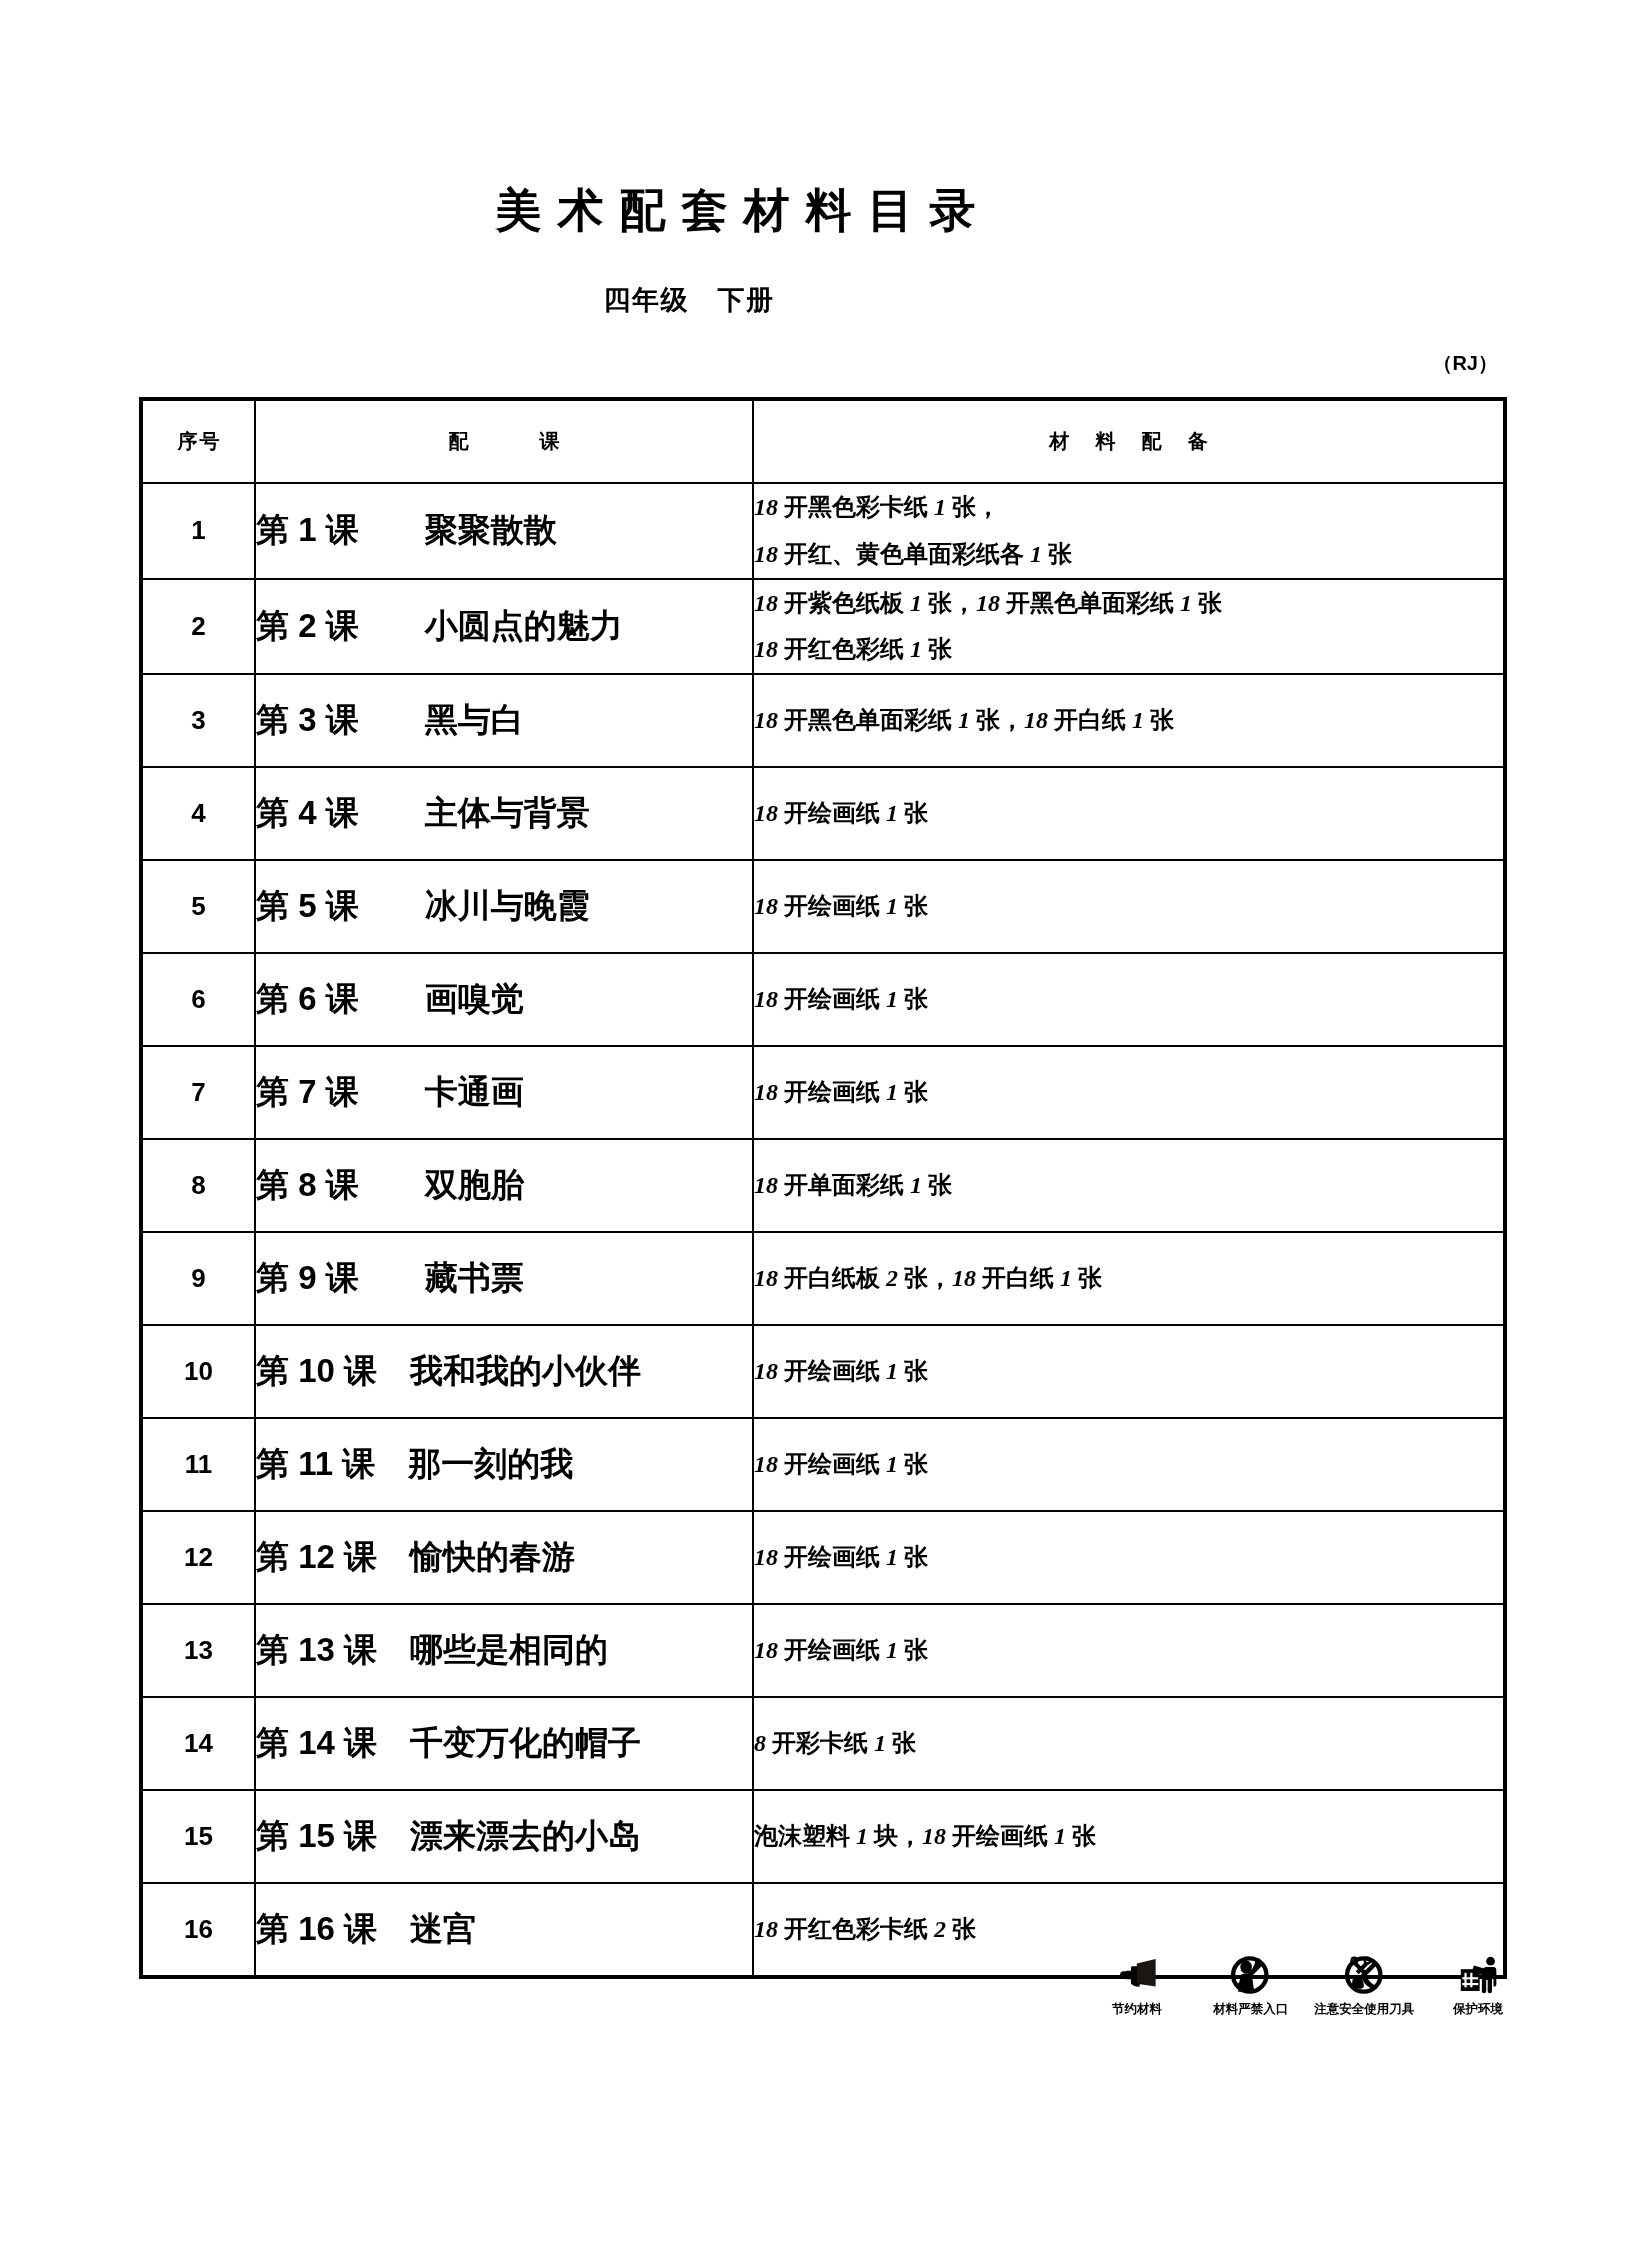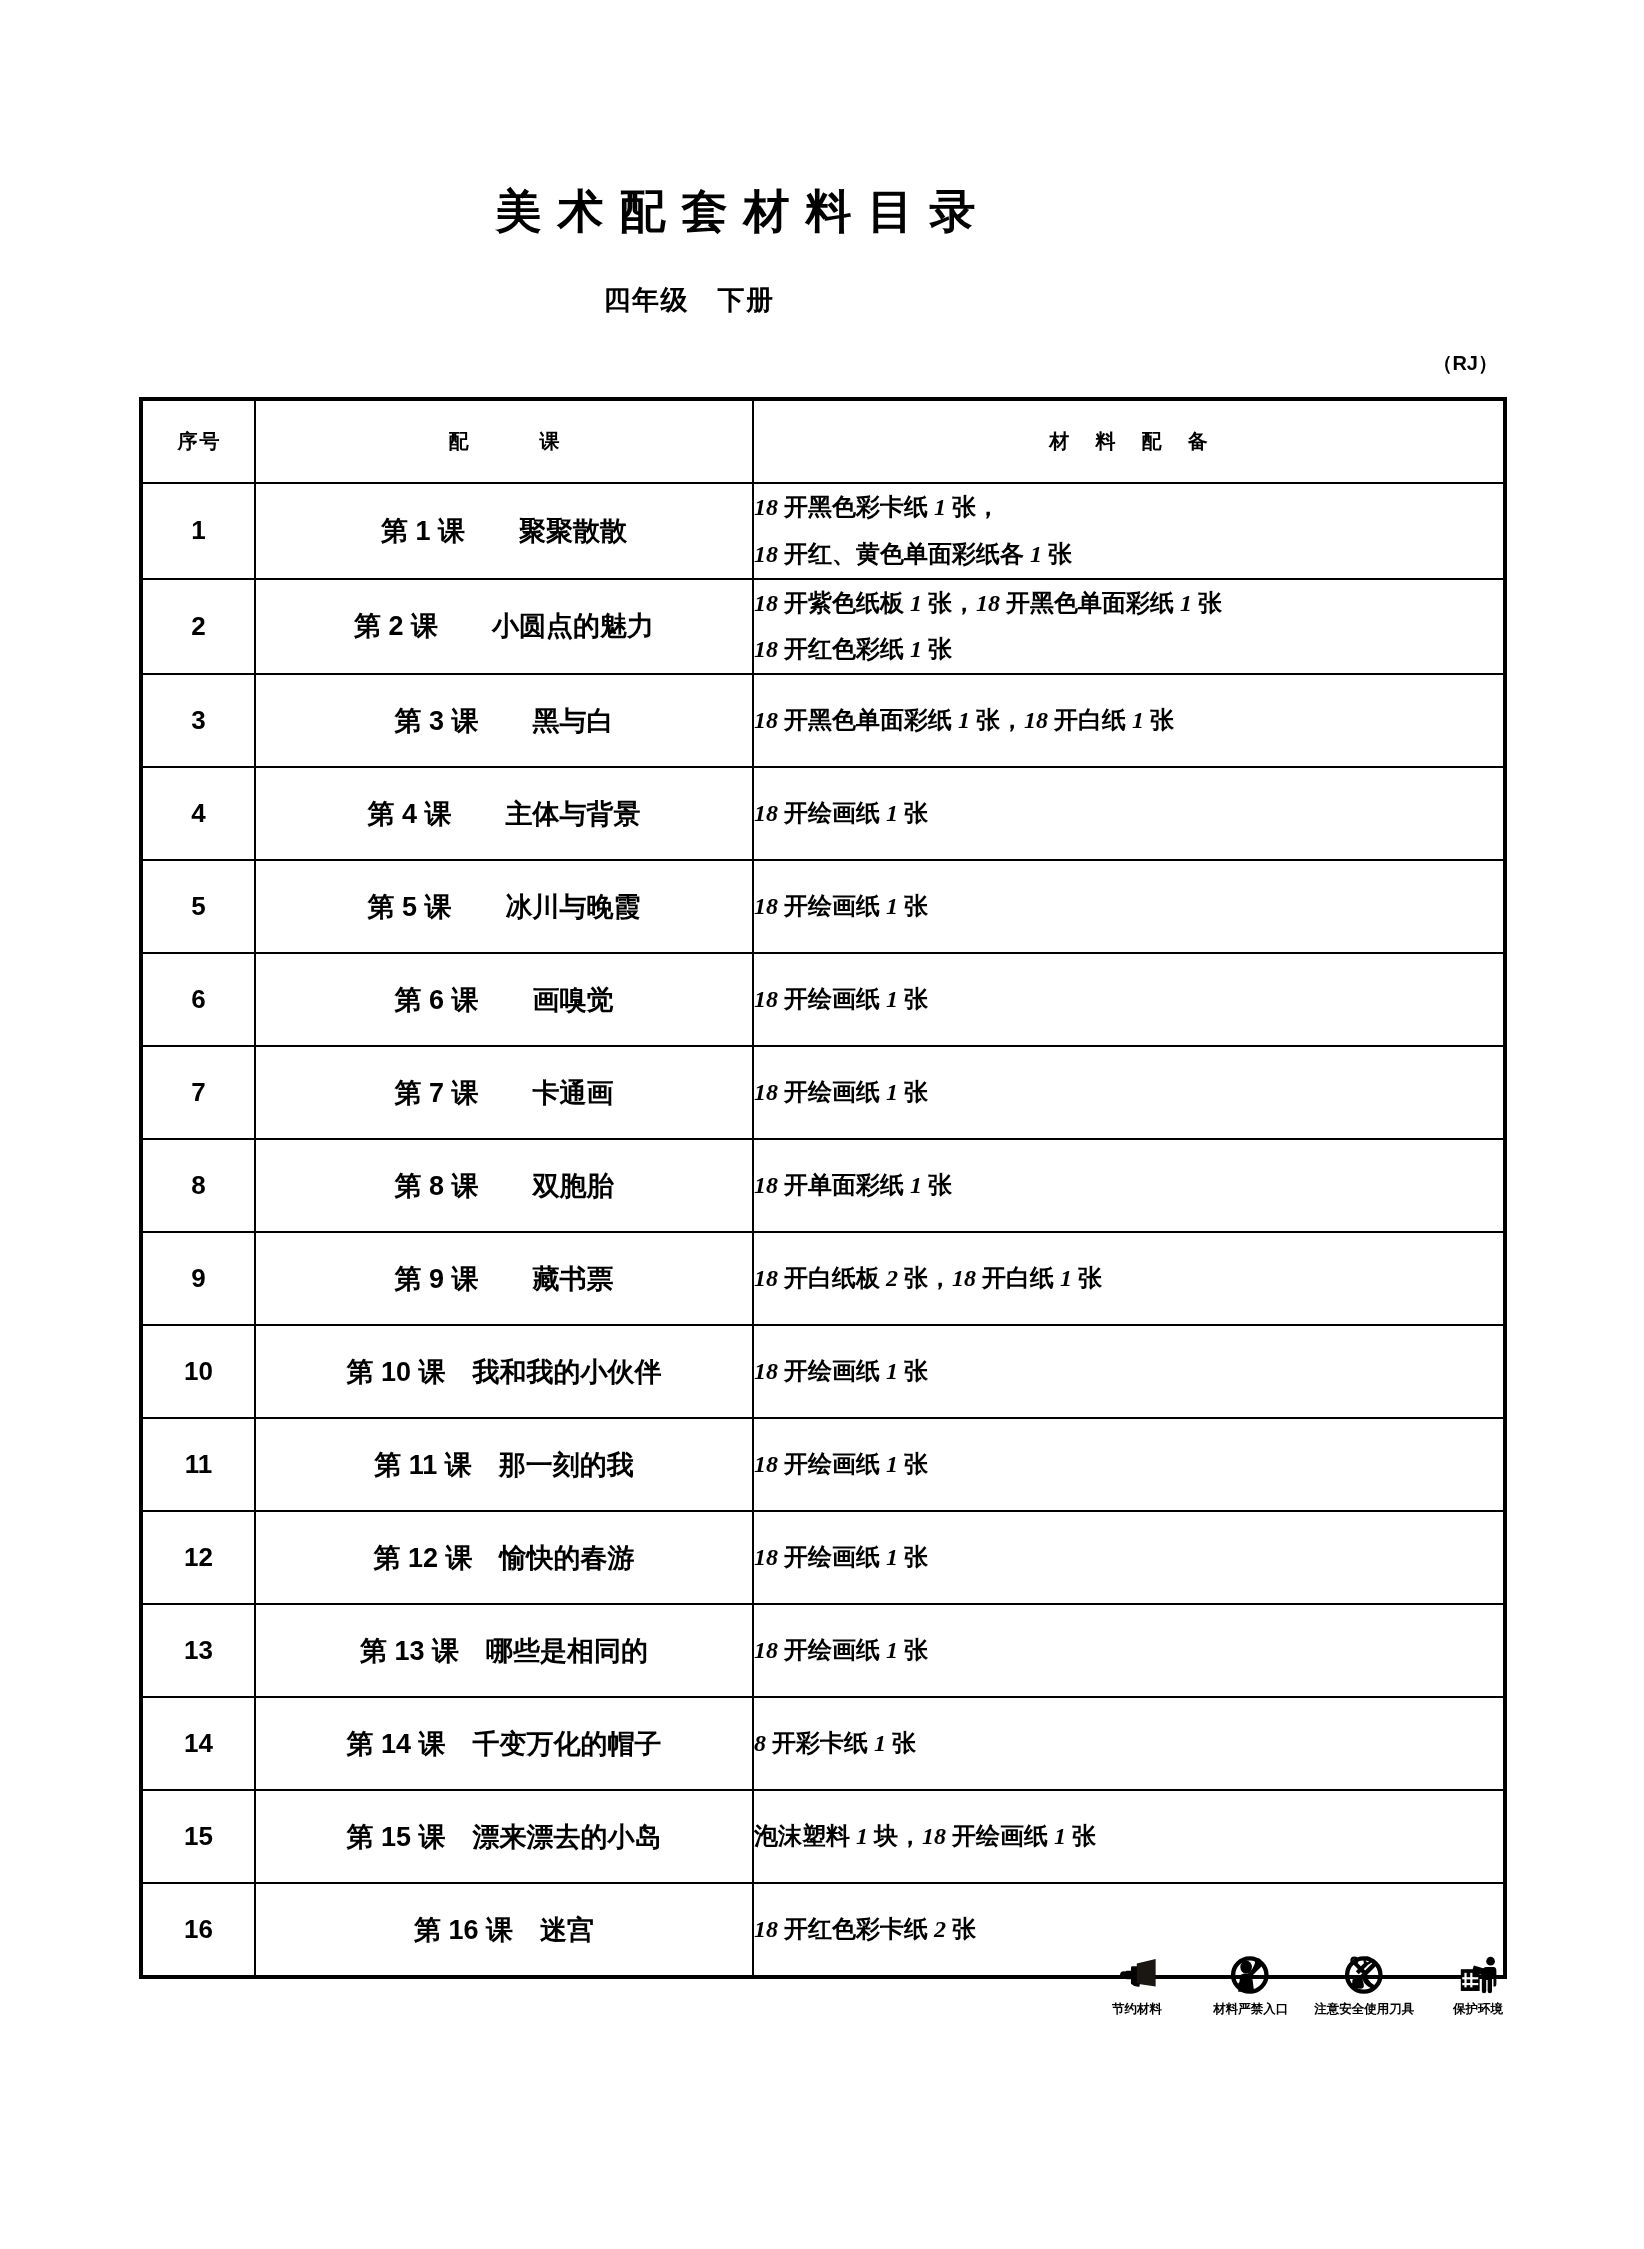--- a/index.html
+++ b/index.html
@@ -26,21 +26,21 @@
     position: absolute;
     top: 187px;
     left: 0;
     width: 1471px;
     text-align: center;
     font-size: 46px;
     font-weight: bold;
     letter-spacing: 16px;
     text-indent: 16px;
     line-height: 1.05;
-    font-family: Liberation Sans, sans-serif;
+    font-family: Liberation Serif, serif;
   }
   .doc-subtitle {
     position: absolute;
     top: 282px;
     left: 0;
     width: 1378px;
     text-align: center;
     font-size: 27px;
     font-weight: bold;
     letter-spacing: 1.5px;
@@ -95,25 +95,24 @@
 
   
   td.cell-no {
     text-align: center;
     font-size: 26px;
     font-weight: bold;
     font-family: "Liberation Sans", "DejaVu Sans", sans-serif;
   }
   td.cell-lesson {
     padding-left: 23.4px;
-    font-size: 27px;
+    font-size: 33px;
     font-weight: bold;
     white-space: pre;
     font-family: "Liberation Sans", "DejaVu Sans", sans-serif;
-    text-align: center;
   }
   td.cell-mat {
     padding-left: 16px;
     padding-right: 11.7px;
     font-size: 24px;
     font-weight: bold;
     font-style: oblique 12deg;
     font-family: "Liberation Serif", "DejaVu Serif", serif;
     line-height: 1.95;
     margin-left: 36px;

